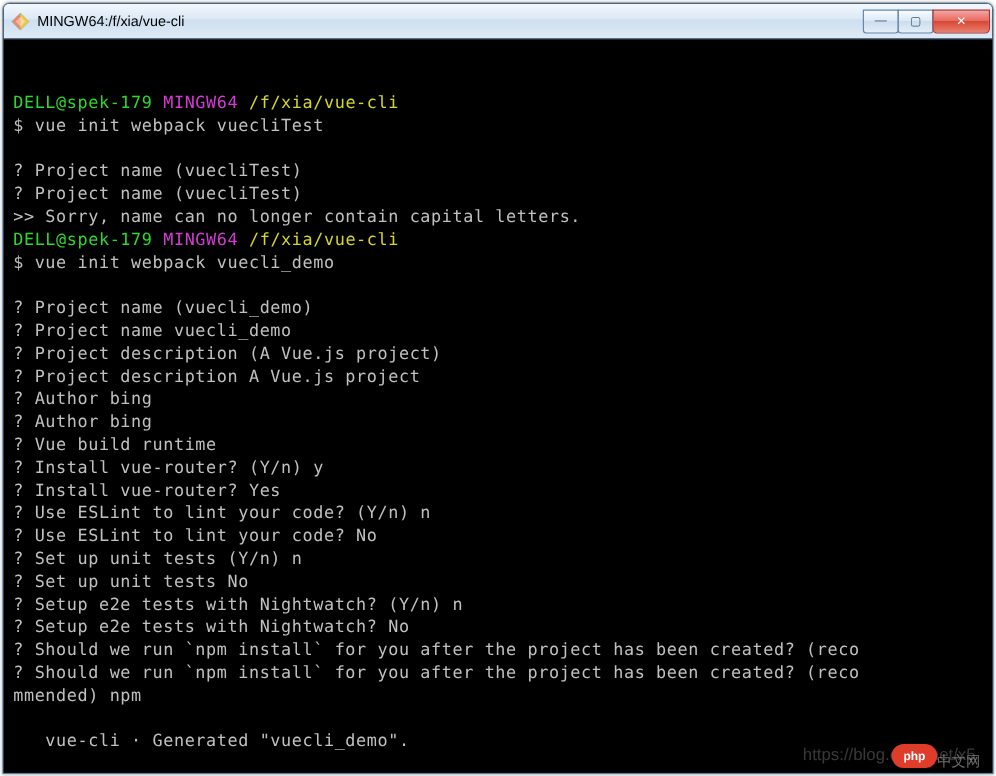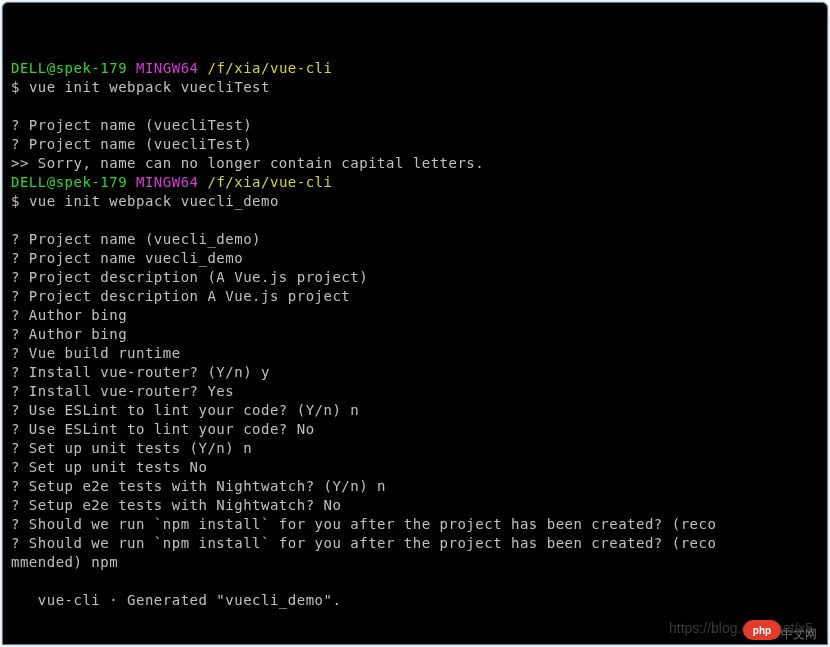--- a/index.html
+++ b/index.html
@@ -66,21 +66,20 @@
     background: #000;
     padding: 6px 8px;
     font-family: Consolas, "Lucida Console", monospace;
     font-size: 14px;
     line-height: 19px;
     color: #c0c0c0;
     white-space: pre;
     overflow: hidden;
     position: relative;
     letter-spacing: 0.5px;
-    margin-top: 12px;
   }
   .green  { color: #2dd82d; }
   .magenta{ color: #d63ad6; }
   .yellow { color: #d6d62d; }
   .watermark {
     position: absolute;
     right: 14px;
     bottom: 6px;
     font-family: Arial, sans-serif;
     font-size: 14px;
@@ -108,20 +107,42 @@
     font-family: Arial, sans-serif;
     font-size: 12px;
     color: rgba(200,200,200,.55);
     letter-spacing: 0;
   }
 </style>
 </head>
 <body>
 
 <div class="window">
+  <div class="titlebar">
+    <span class="app-icon">
+      <svg viewBox="0 0 16 16">
+        <path d="M8 1 L15 8 L8 15 L1 8 Z" fill="#7ec0ee" stroke="#4a8" stroke-width="0.5"></path>
+        <path d="M8 1 L15 8 L8 15 Z" fill="#f2c744"></path>
+        <path d="M8 1 L1 8 L8 15 Z" fill="#e86"></path>
+        <path d="M4 8 L8 4 L12 8 L8 12 Z" fill="#fff" opacity=".4"></path>
+      </svg>
+    </span>
+    <span class="title-text">MINGW64:/f/xia/vue-cli</span>
+    <div class="win-btns">
+      <div class="win-btn">
+          <span>—</span>
+        </div>
+      <div class="win-btn">
+          <span>▢</span>
+        </div>
+      <div class="win-btn close">
+          <span>✕</span>
+        </div>
+    </div>
+  </div>
 
   <div class="terminal">
 <span>
 </span><span class="green">DELL@spek-179</span><span> </span><span class="magenta">MINGW64</span><span> </span><span class="yellow">/f/xia/vue-cli</span>
 <span>$</span><span> </span><span>vue init webpack vuecliTest</span>
 
 <span>? Project name (vuecliTest)</span>
 <span>? Project name (vuecliTest)</span>
 <span>&gt;&gt; Sorry, name can no longer contain capital letters.</span>
 <span class="green">DELL@spek-179</span><span> </span><span class="magenta">MINGW64</span><span> </span><span class="yellow">/f/xia/vue-cli</span>

